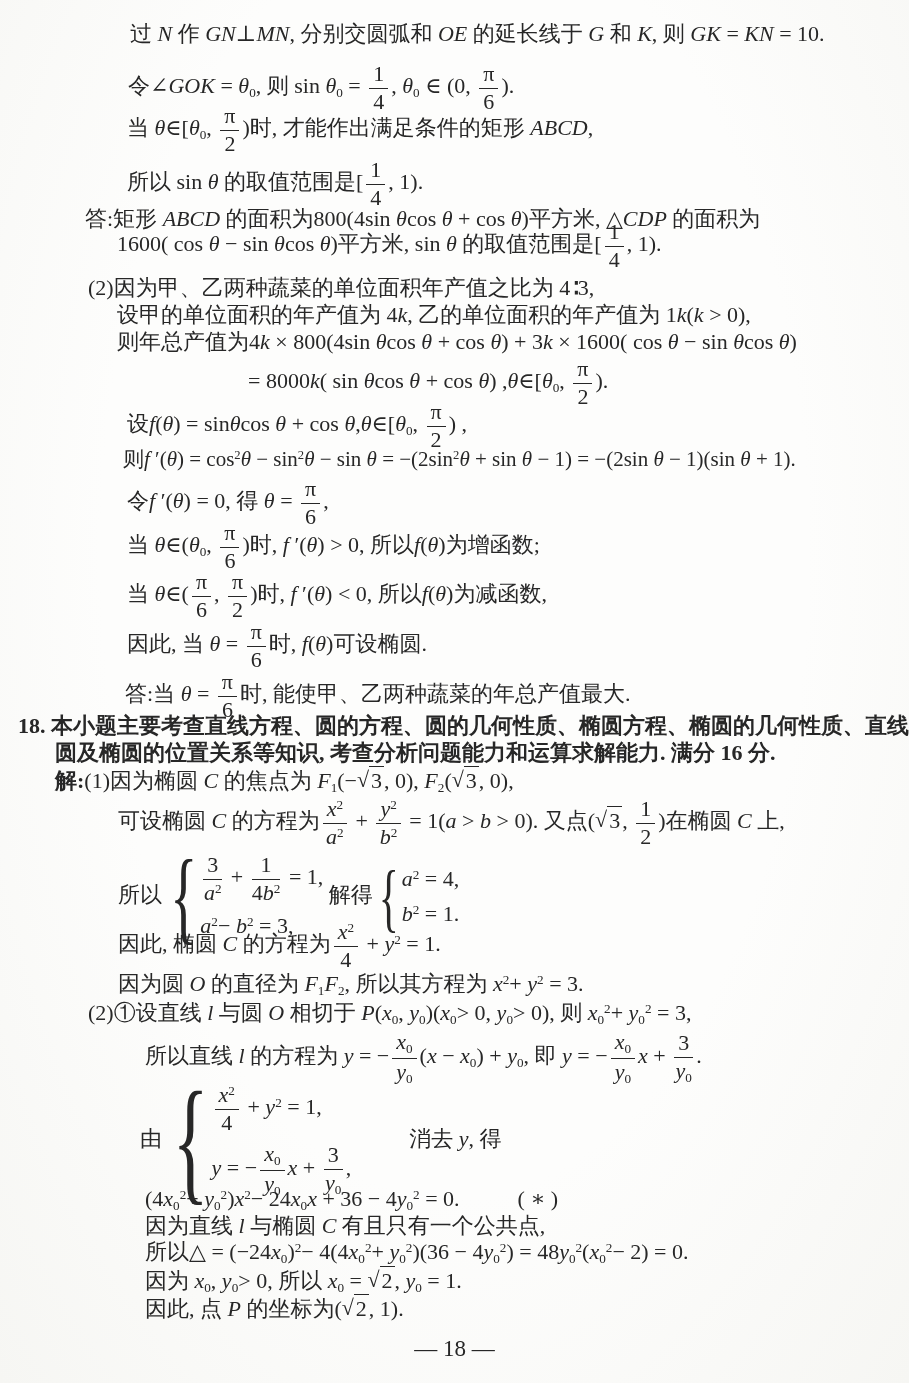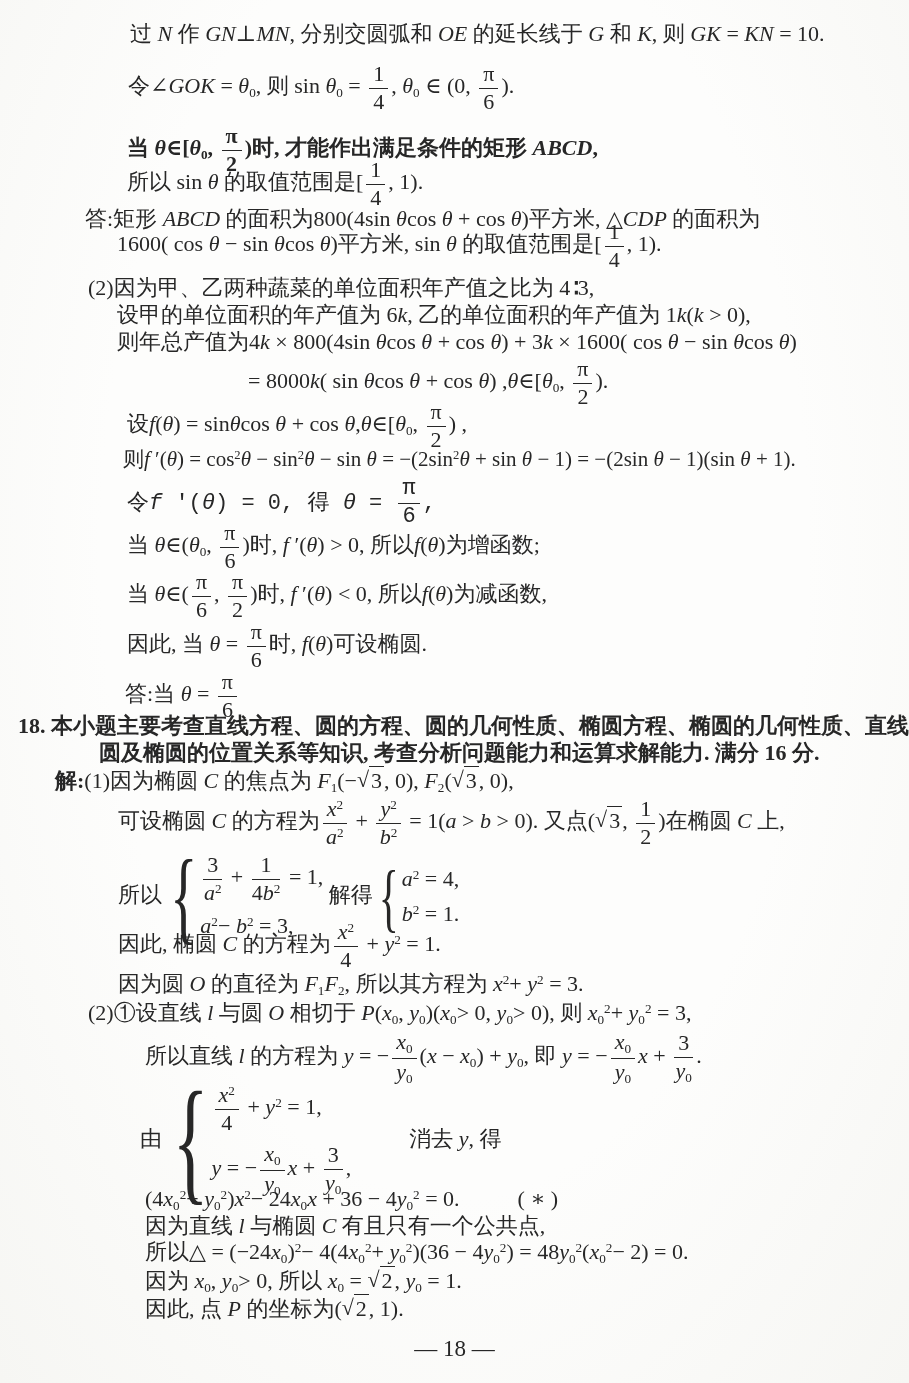--- a/index.html
+++ b/index.html
@@ -33,37 +33,37 @@
   .gap{display:inline-block;}
   .pagenum{position:absolute;top:1336px;left:0;width:100%;text-align:center;font-size:23px;color:#272727;}
 </style>
 </head>
 <body>
 
 <div class="page">
   <div id="doc">
       <div class="line" style="top: 20px; left: 130px;"><span>过 </span><span class="it">N</span><span> 作 </span><span class="it">GN</span><span>⊥</span><span class="it">MN</span><span>, 分别交圆弧和 </span><span class="it">OE</span><span> 的延长线于 </span><span class="it">G</span><span> 和 </span><span class="it">K</span><span>, 则 </span><span class="it">GK</span><span> = </span><span class="it">KN</span><span> = 10.</span></div>
       <div class="line" style="top: 62px; left: 128px;"><span>令∠</span><span class="it">GOK</span><span> = </span><span class="it">θ</span><span class="sb">0</span><span>, 则 sin </span><span class="it">θ</span><span class="sb">0</span><span> = </span><span class="frac"><span class="fn"><span>1</span></span><span class="fd"><span>4</span></span></span><span>, </span><span class="it">θ</span><span class="sb">0</span><span> ∈ (0, </span><span class="frac"><span class="fn"><span>π</span></span><span class="fd"><span>6</span></span></span><span>).</span></div>
-      <div class="line" style="top: 124px; left: 127px; font-weight: bold;"><span>当 </span><span class="it">θ</span><span>∈[</span><span class="it">θ</span><span class="sb">0</span><span>, </span><span class="frac"><span class="fn"><span>π</span></span><span class="fd"><span>2</span></span></span><span>)时, 才能作出满足条件的矩形 </span><span class="it">ABCD</span><span>,</span></div>
+      <div class="line" style="top: 104px; left: 127px;"><span>当 </span><span class="it">θ</span><span>∈[</span><span class="it">θ</span><span class="sb">0</span><span>, </span><span class="frac"><span class="fn"><span>π</span></span><span class="fd"><span>2</span></span></span><span>)时, 才能作出满足条件的矩形 </span><span class="it">ABCD</span><span>,</span></div>
       <div class="line" style="top: 158px; left: 127px;"><span>所以 sin </span><span class="it">θ</span><span> 的取值范围是[</span><span class="frac"><span class="fn"><span>1</span></span><span class="fd"><span>4</span></span></span><span>, 1).</span></div>
       <div class="line" style="top: 205px; left: 85px;"><span>答:矩形 </span><span class="it">ABCD</span><span> 的面积为800(4sin </span><span class="it">θ</span><span>cos </span><span class="it">θ</span><span> + cos </span><span class="it">θ</span><span>)平方米, △</span><span class="it">CDP</span><span> 的面积为</span></div>
       <div class="line" style="top: 220px; left: 117px;"><span>1600( cos </span><span class="it">θ</span><span> − sin </span><span class="it">θ</span><span>cos </span><span class="it">θ</span><span>)平方米, sin </span><span class="it">θ</span><span> 的取值范围是[</span><span class="frac"><span class="fn"><span>1</span></span><span class="fd"><span>4</span></span></span><span>, 1).</span></div>
       <div class="line" style="top: 274px; left: 88px;"><span>(2)因为甲、乙两种蔬菜的单位面积年产值之比为 4∶3,</span></div>
-      <div class="line" style="top: 301px; left: 117px;"><span>设甲的单位面积的年产值为 6</span><span class="it">k</span><span>, 乙的单位面积的年产值为 1</span><span class="it">k</span><span>(</span><span class="it">k</span><span> &gt; 0),</span></div>
+      <div class="line" style="top: 301px; left: 117px;"><span>设甲的单位面积的年产值为 4</span><span class="it">k</span><span>, 乙的单位面积的年产值为 1</span><span class="it">k</span><span>(</span><span class="it">k</span><span> &gt; 0),</span></div>
       <div class="line" style="top: 328px; left: 117px;"><span>则年总产值为4</span><span class="it">k</span><span> × 800(4sin </span><span class="it">θ</span><span>cos </span><span class="it">θ</span><span> + cos </span><span class="it">θ</span><span>) + 3</span><span class="it">k</span><span> × 1600( cos </span><span class="it">θ</span><span> − sin </span><span class="it">θ</span><span>cos </span><span class="it">θ</span><span>)</span></div>
       <div class="line" style="top: 357px; left: 248px;"><span>= 8000</span><span class="it">k</span><span>( sin </span><span class="it">θ</span><span>cos </span><span class="it">θ</span><span> + cos </span><span class="it">θ</span><span>) ,</span><span class="it">θ</span><span>∈[</span><span class="it">θ</span><span class="sb">0</span><span>, </span><span class="frac"><span class="fn"><span>π</span></span><span class="fd"><span>2</span></span></span><span>).</span></div>
       <div class="line" style="top: 400px; left: 127px;"><span>设</span><span class="it">f</span><span>(</span><span class="it">θ</span><span>) = sin</span><span class="it">θ</span><span>cos </span><span class="it">θ</span><span> + cos </span><span class="it">θ</span><span>,</span><span class="it">θ</span><span>∈[</span><span class="it">θ</span><span class="sb">0</span><span>, </span><span class="frac"><span class="fn"><span>π</span></span><span class="fd"><span>2</span></span></span><span>) ,</span></div>
       <div class="line" style="top: 446px; left: 123px; font-size: 21px;"><span>则</span><span class="it">f</span><span> ′(</span><span class="it">θ</span><span>) = cos</span><span class="sp">2</span><span class="it">θ</span><span> − sin</span><span class="sp">2</span><span class="it">θ</span><span> − sin </span><span class="it">θ</span><span> = −(2sin</span><span class="sp">2</span><span class="it">θ</span><span> + sin </span><span class="it">θ</span><span> − 1) = −(2sin </span><span class="it">θ</span><span> − 1)(sin </span><span class="it">θ</span><span> + 1).</span></div>
-      <div class="line" style="top: 477px; left: 127px; font-family: Liberation Mono, monospace;"><span>令</span><span class="it">f</span><span> ′(</span><span class="it">θ</span><span>) = 0, 得 </span><span class="it">θ</span><span> = </span><span class="frac"><span class="fn"><span>π</span></span><span class="fd"><span>6</span></span></span><span>,</span></div>
+      <div class="line" style="top: 477px; left: 127px;"><span>令</span><span class="it">f</span><span> ′(</span><span class="it">θ</span><span>) = 0, 得 </span><span class="it">θ</span><span> = </span><span class="frac"><span class="fn"><span>π</span></span><span class="fd"><span>6</span></span></span><span>,</span></div>
       <div class="line" style="top: 521px; left: 127px;"><span>当 </span><span class="it">θ</span><span>∈(</span><span class="it">θ</span><span class="sb">0</span><span>, </span><span class="frac"><span class="fn"><span>π</span></span><span class="fd"><span>6</span></span></span><span>)时, </span><span class="it">f</span><span> ′(</span><span class="it">θ</span><span>) &gt; 0, 所以</span><span class="it">f</span><span>(</span><span class="it">θ</span><span>)为增函数;</span></div>
       <div class="line" style="top: 570px; left: 127px;"><span>当 </span><span class="it">θ</span><span>∈(</span><span class="frac"><span class="fn"><span>π</span></span><span class="fd"><span>6</span></span></span><span>, </span><span class="frac"><span class="fn"><span>π</span></span><span class="fd"><span>2</span></span></span><span>)时, </span><span class="it">f</span><span> ′(</span><span class="it">θ</span><span>) &lt; 0, 所以</span><span class="it">f</span><span>(</span><span class="it">θ</span><span>)为减函数,</span></div>
       <div class="line" style="top: 620px; left: 127px;"><span>因此, 当 </span><span class="it">θ</span><span> = </span><span class="frac"><span class="fn"><span>π</span></span><span class="fd"><span>6</span></span></span><span>时, </span><span class="it">f</span><span>(</span><span class="it">θ</span><span>)可设椭圆.</span></div>
-      <div class="line" style="top: 670px; left: 85px; margin-left: 40px;"><span>答:当 </span><span class="it">θ</span><span> = </span><span class="frac"><span class="fn"><span>π</span></span><span class="fd"><span>6</span></span></span></div>
+      <div class="line" style="top: 670px; left: 85px; margin-left: 40px;"><span>答:当 </span><span class="it">θ</span><span> = </span><span class="frac"><span class="fn"><span>π</span></span><span class="fd"><span>6</span></span></span><span>时, 能使甲、乙两种蔬菜的年总产值最大.</span></div>
       <div class="line bd-line" style="top: 712px; left: 18px;"><span>18. 本小题主要考查直线方程、圆的方程、圆的几何性质、椭圆方程、椭圆的几何性质、直线与</span></div>
-      <div class="line bd-line" style="top: 739px; left: 55px; margin-left: 44px;"><span>圆及椭圆的位置关系等知识, 考查分析问题能力和运算求解能力. 满分 16 分.</span></div>
+      <div class="line bd-line" style="top: 739px; left: 55px;"><span>圆及椭圆的位置关系等知识, 考查分析问题能力和运算求解能力. 满分 16 分.</span></div>
       <div class="line" style="top: 766px; left: 55px;"><span class="bd">解:</span><span>(1)因为椭圆 </span><span class="it">C</span><span> 的焦点为 </span><span class="it">F</span><span class="sb">1</span><span>(−</span><span class="sq"><span class="rs">√</span><span class="rc"><span>3</span></span></span><span>, 0), </span><span class="it">F</span><span class="sb">2</span><span>(</span><span class="sq"><span class="rs">√</span><span class="rc"><span>3</span></span></span><span>, 0),</span></div>
       <div class="line" style="top: 797px; left: 118px;"><span>可设椭圆 </span><span class="it">C</span><span> 的方程为</span><span class="frac"><span class="fn"><span class="it">x</span><span class="sp">2</span></span><span class="fd"><span class="it">a</span><span class="sp">2</span></span></span><span> + </span><span class="frac"><span class="fn"><span class="it">y</span><span class="sp">2</span></span><span class="fd"><span class="it">b</span><span class="sp">2</span></span></span><span> = 1(</span><span class="it">a</span><span> &gt; </span><span class="it">b</span><span> &gt; 0). 又点(</span><span class="sq"><span class="rs">√</span><span class="rc"><span>3</span></span></span><span>, </span><span class="frac"><span class="fn"><span>1</span></span><span class="fd"><span>2</span></span></span><span>)在椭圆 </span><span class="it">C</span><span> 上,</span></div>
       <div class="line" style="top: 853px; left: 118px;"><span>所以</span><span class="sys">
           <span class="brace" style="font-size: 104px;">{</span>
           <span class="col">
             <span class="row"><span class="frac"><span class="fn"><span>3</span></span><span class="fd"><span class="it">a</span><span class="sp">2</span></span></span><span> + </span><span class="frac"><span class="fn"><span>1</span></span><span class="fd"><span>4</span><span class="it">b</span><span class="sp">2</span></span></span><span> = 1,</span></span>
             <span class="row"><span class="it">a</span><span class="sp">2</span><span>− </span><span class="it">b</span><span class="sp">2</span><span> = 3,</span></span>
           </span>
         </span><span> 解得</span><span class="sys">
           <span class="brace" style="font-size: 76px;">{</span>

